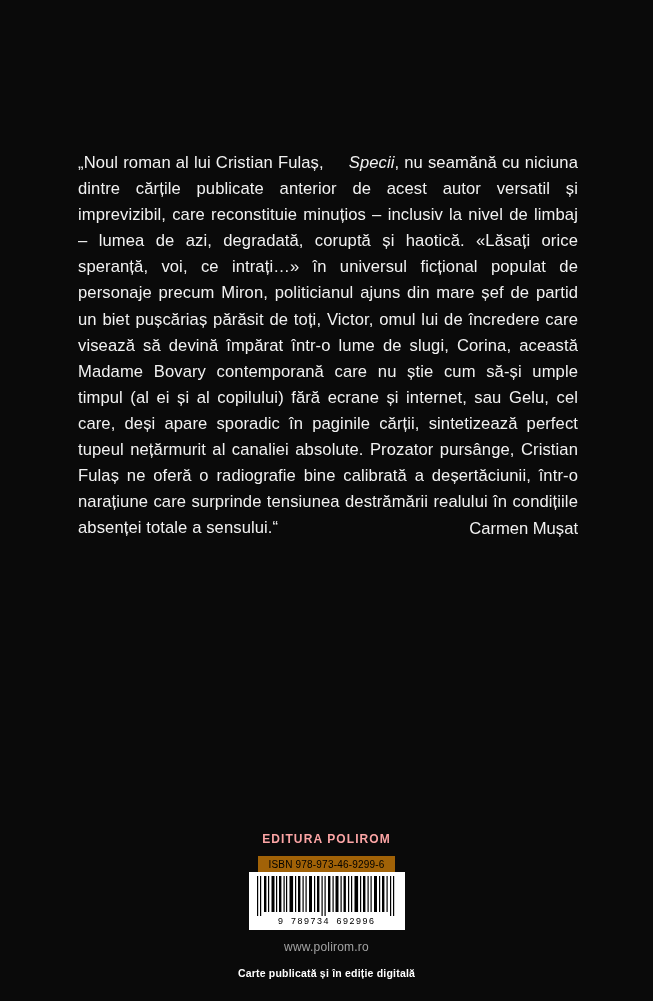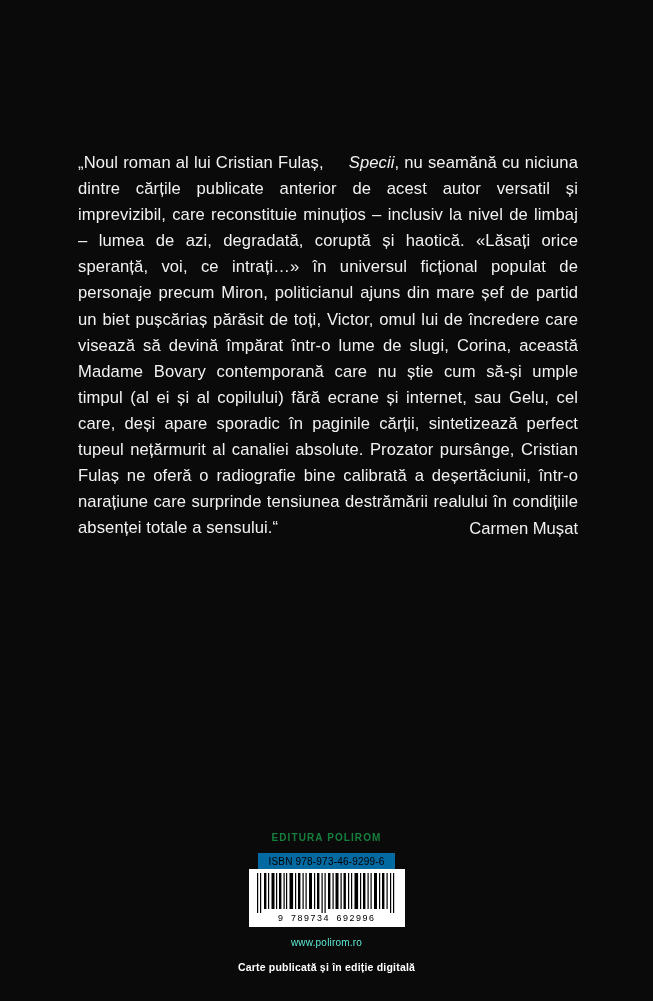--- a/index.html
+++ b/index.html
@@ -53,30 +53,30 @@
 
   .publisher-block {
     position: absolute;
     left: 0;
     right: 0;
     top: 832px;
     text-align: center;
   }
 
   .publisher-name {
-    font-size: 10px;
+    font-size: 12px;
     font-weight: bold;
     letter-spacing: 1.1px;
-    color: #15803d;
+    color: #fca5a5;
     margin-bottom: 8px;
   }
 
   .isbn-box {
     display: inline-block;
-    background: #0369a1;
+    background: #a16207;
     color: #000000;
     padding: 3px 10px 2px 10px;
     font-size: 10px;
     letter-spacing: 0.2px;
     font-family: "Liberation Sans", sans-serif;
   }
 
   .barcode-wrap {
     display: block;
     margin: 0 auto;
@@ -98,22 +98,22 @@
     font-size: 9px;
     color: #000000;
     letter-spacing: 1.1px;
     text-align: center;
     padding-top: 1px;
     line-height: 11px;
   }
 
   .website {
     margin-top: 10px;
-    font-size: 10px;
-    color: #5eead4;
+    font-size: 12px;
+    color: #a3a3a3;
     letter-spacing: 0.2px;
   }
 
   .digital-note {
     margin-top: 13px;
     font-size: 10.5px;
     font-weight: bold;
     color: #ffffff;
     letter-spacing: 0.2px;
   }

